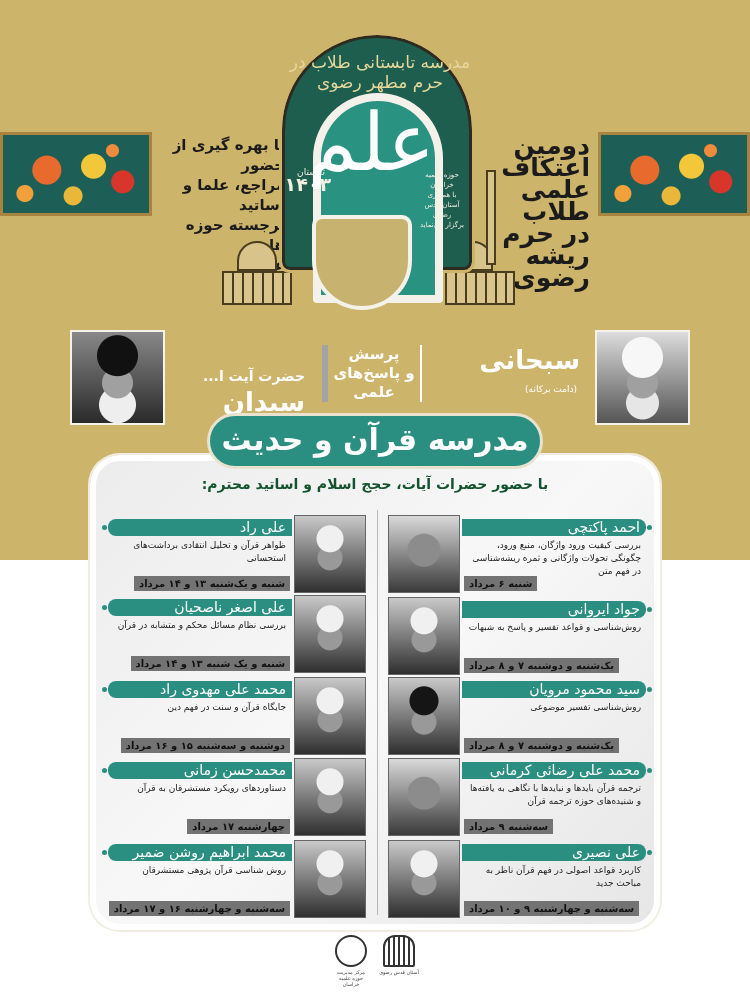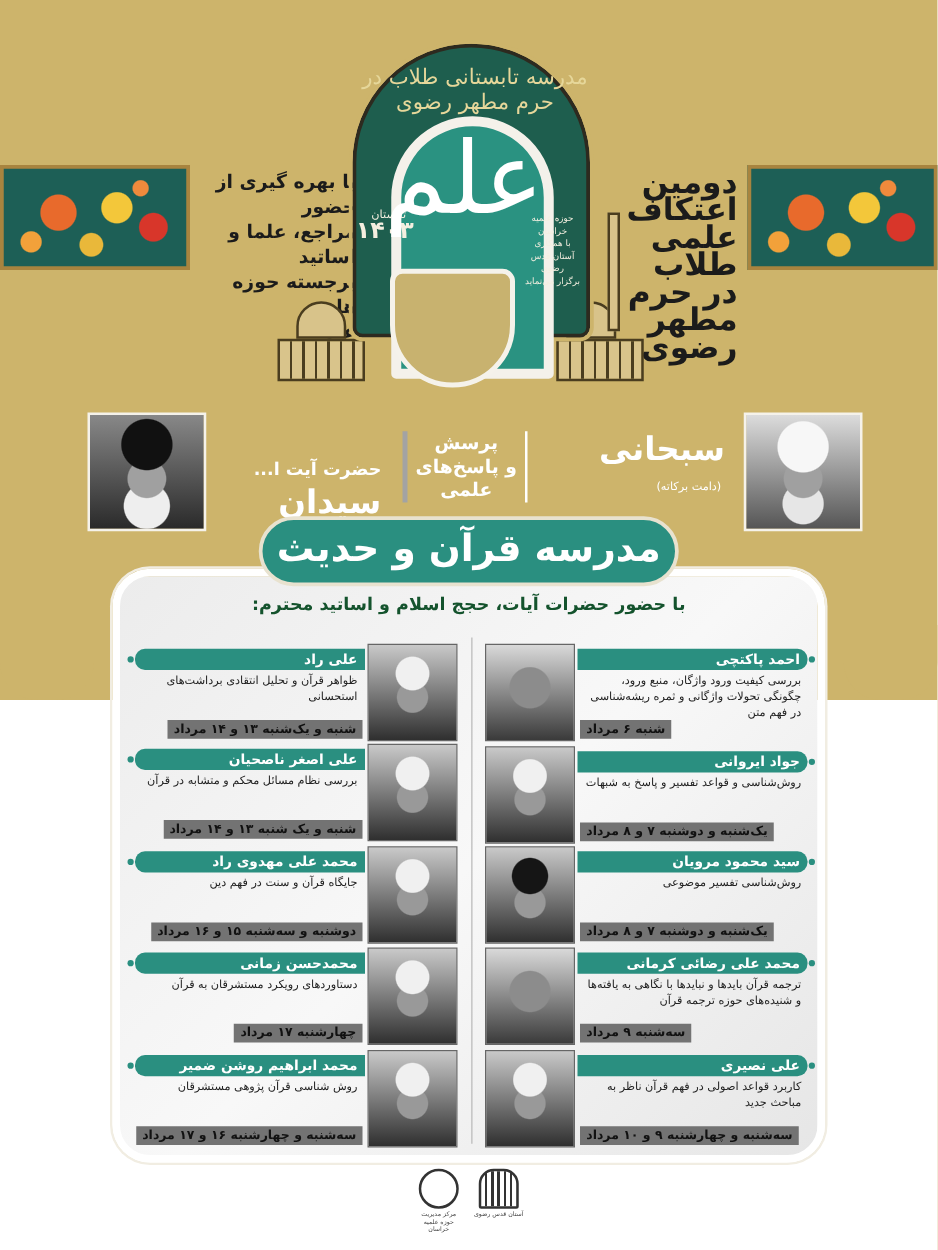--- a/index.html
+++ b/index.html
@@ -46,34 +46,34 @@
   .scholar-photo.right { right: 60px; background: radial-gradient(circle at 50% 28%, #f7f7f7 0 20px, transparent 21px), radial-gradient(circle at 50% 56%, #a0a0a0 0 15px, transparent 16px), radial-gradient(circle at 50% 78%, #e6e6e6 0 16px, transparent 17px), linear-gradient(#dcdcdc, #555); }
   .scholar-photo.left { left: 70px; background: radial-gradient(circle at 50% 26%, #111 0 20px, transparent 21px), radial-gradient(circle at 50% 56%, #a0a0a0 0 15px, transparent 16px), radial-gradient(circle at 50% 80%, #eeeeee 0 18px, transparent 19px), linear-gradient(#888, #2a2a2a); }
 
   .scholar-text { position: absolute; top: 343px; color: #ffffff; text-align: right; }
   .scholar-text .title { font-size: 14px; font-weight: bold; line-height: 18px; margin-top: 24px; }
   .scholar-text .name { font-size: 26px; font-weight: bold; line-height: 34px; display: inline-block; }
   .scholar-text .honor { font-size: 9px; display: inline-block; margin-right: 3px; }
   .scholar-text.right { right: 170px; width: 150px; }
   .scholar-text.left { right: 445px; width: 140px; }
 
-  .qa-block { position: absolute; left: 322px; top: 345px; width: 100px; color: #ffffff; font-weight: bold; font-size: 15px; line-height: 19px; text-align: center; border-left: 4px solid #a3a3a3; border-right: 2px solid #ffffff; padding: 0 4px; }
+  .qa-block { position: absolute; left: 322px; top: 345px; width: 100px; color: #ffffff; font-weight: bold; font-size: 15px; line-height: 19px; text-align: center; border-left: 6px solid #a3a3a3; border-right: 2px solid #ffffff; padding: 0 4px; }
 
   .main-title { position: absolute; left: 207px; top: 413px; width: 336px; height: 56px; background: #2a8f80; border: 3px solid #e8e2cf; border-radius: 28px; color: #ffffff; font-weight: bold; font-size: 30px; text-align: center; line-height: 48px; }
 
   .card { position: absolute; left: 90px; top: 455px; width: 570px; height: 475px; background: linear-gradient(135deg, #ececec, #f8f8f8 50%, #e6e6e6); border: 6px solid #ffffff; border-radius: 30px; box-shadow: 0 0 0 2px #f1ede2; }
   .card-subtitle { position: absolute; left: 120px; top: 476px; width: 510px; text-align: center; font-weight: bold; font-size: 14px; color: #14532d; }
 
   .col-divider { position: absolute; left: 377px; top: 510px; width: 1px; height: 405px; background: #b9b9b9; }
 
   .entry { position: absolute; width: 258px; height: 80px; }
   .entry .photo { position: absolute; top: 0; width: 72px; height: 78px; border: 1px solid #666; background: radial-gradient(circle at 50% 30%, #f0f0f0 0 13px, transparent 14px), radial-gradient(circle at 50% 55%, #999 0 12px, transparent 13px), linear-gradient(#c9c9c9, #2f2f2f); }
   .entry .photo.dark { background: radial-gradient(circle at 50% 30%, #151515 0 14px, transparent 15px), radial-gradient(circle at 50% 58%, #999 0 12px, transparent 13px), linear-gradient(#c9c9c9, #2f2f2f); }
   .entry .photo.plain { background: radial-gradient(circle at 50% 45%, #8c8c8c 0 16px, transparent 17px), linear-gradient(#d9d9d9, #3a3a3a); }
-  .entry .name-bar { position: absolute; top: 4px; height: 17px; background: #2a8f80; color: #ffffff; font-weight: bold; font-size: 11px; line-height: 17px; padding: 0 6px; }
+  .entry .name-bar { position: absolute; top: 4px; height: 17px; background: #2a8f80; color: #ffffff; font-weight: normal; font-size: 14px; line-height: 17px; padding: 0 6px; }
   .entry .name-bar::after { content: ""; position: absolute; top: 6px; width: 5px; height: 5px; background: #2a8f80; border-radius: 50%; }
   .entry .topic { position: absolute; top: 24px; font-size: 9px; line-height: 13px; color: #222; text-align: right; }
   .entry .date { position: absolute; top: 61px; background: #737373; font-weight: bold; font-size: 10px; line-height: 15px; padding: 0 5px; color: #111; }
 
   .entry.r .photo { left: 0; }
   .entry.r .name-bar { left: 74px; right: 0; border-radius: 0 8px 8px 0; text-align: right; }
   .entry.r .name-bar::after { right: -6px; }
   .entry.r .topic { left: 78px; width: 175px; }
   .entry.r .date { left: 76px; }
 
@@ -95,21 +95,21 @@
 <div class="gold-bg"></div>
 <div class="gold-foot-left"></div>
 <div class="gold-foot-right"></div>
 
 <div class="carpet left"></div>
 <div class="carpet right"></div>
 
 <div class="top-text right">
   <div>دومین اعتکاف</div>
   <div>علمی طلاب</div>
-  <div>در حرم مطهر</div>
+  <div>در حرم ریشه</div>
   <div>رضوی</div>
 </div>
 <div class="top-text left">
   <div>با بهره گیری از حضور</div>
   <div>مراجع، علما و اساتید</div>
   <div>برجسته حوزه های</div>
   <div>علمیه</div>
 </div>
 
 <div class="building" style="left:222px;">

